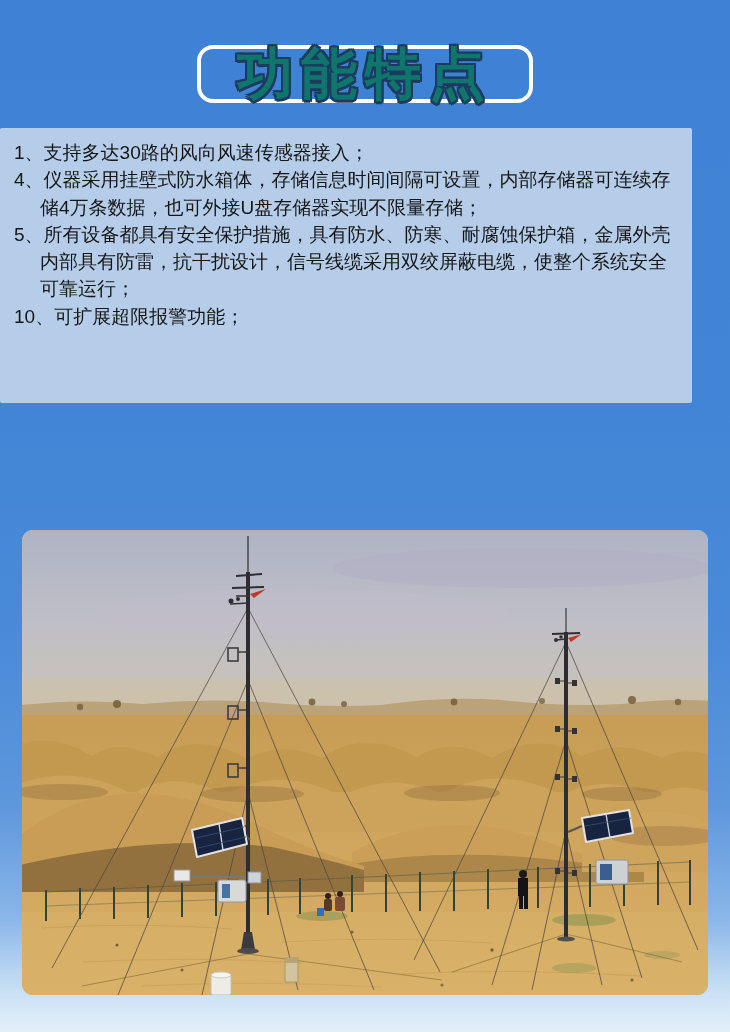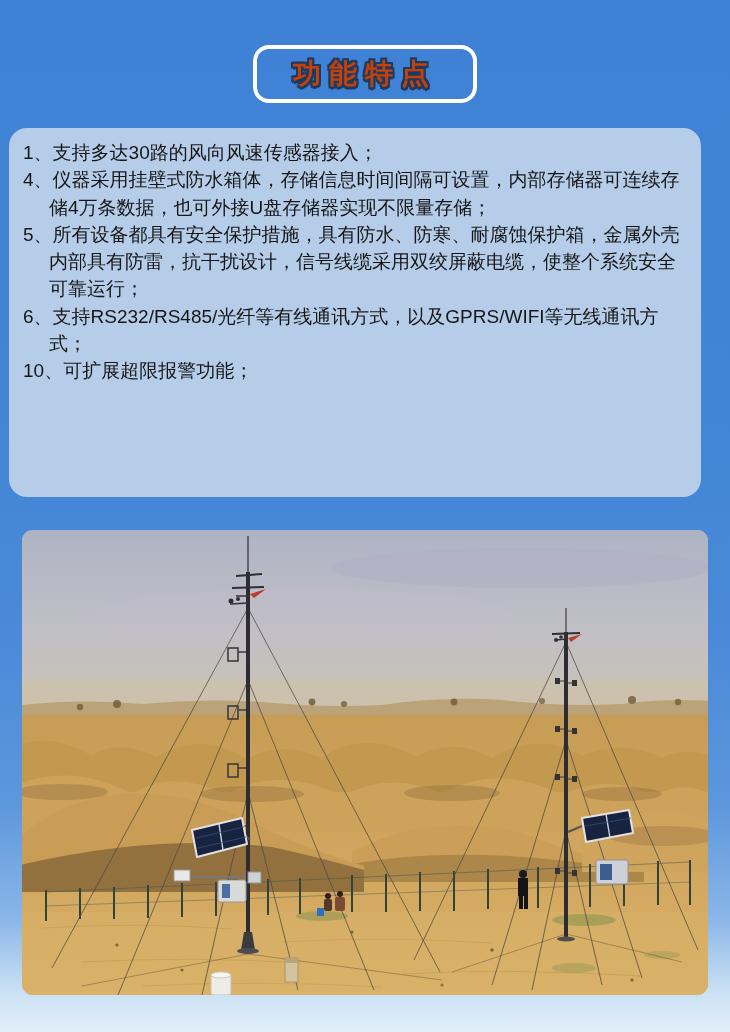--- a/index.html
+++ b/index.html
@@ -14,36 +14,36 @@
   }
 
   
   .title-badge {
     position:absolute; top:45px; left:50%; transform:translateX(-50%);
     border:4px solid #ffffff; border-radius:16px;
     padding:2px 36px;
   }
   .title-text {
     display:block;
-    font-size:28px; font-weight:bold; color:#c2410c;
+    font-size:56px; font-weight:bold; color:#0f766e;
     letter-spacing:8px; line-height:46px; white-space:nowrap;
     text-shadow:
       -2px -2px 0 #1d3a5f, 2px -2px 0 #1d3a5f,
       -2px  2px 0 #1d3a5f, 2px  2px 0 #1d3a5f,
       -2px  0   0 #1d3a5f, 2px  0   0 #1d3a5f,
        0   -2px 0 #1d3a5f, 0    2px 0 #1d3a5f,
        0    3px 0 #1d3a5f;
   }
 
   
   .features-panel {
-    position:absolute; left:9px; top:128px;
-    width:692px; height:369px;
+    position:absolute; left:0; top:128px;
+    width:692px; height:275px;
     background:#b5cde9;
-    border-radius:18px;
+    border-radius:2px;
     padding:11px 14px 0 14px;
   }
   .features-list {
     list-style:none; margin:0; padding:0;
     font-size:19px; line-height:27.3px; color:#161616;
   }
   .features-list li {
     padding-left:26px; text-indent:-26px;
   }
 
@@ -61,21 +61,20 @@
 
 <div class="title-badge">
   <span class="title-text">功能特点</span>
 </div>
 
 <div class="features-panel">
   <ul class="features-list">
     <li><span>1、</span><span>支持多达30路的风向风速传感器接入；</span></li>
     <li><span>4、</span><span>仪器采用挂壁式防水箱体，存储信息时间间隔可设置，内部存储器可连续存储4万条数据，也可外接U盘存储器实现不限量存储；</span></li>
     <li><span>5、</span><span>所有设备都具有安全保护措施，具有防水、防寒、耐腐蚀保护箱，金属外壳内部具有防雷，抗干扰设计，信号线缆采用双绞屏蔽电缆，使整个系统安全可靠运行；</span></li>
-    <li><span>6、</span><span>支持RS232/RS485/光纤等有线通讯方式，以及GPRS/WIFI等无线通讯方式；</span></li>
     <li><span>10、</span><span>可扩展超限报警功能；</span></li>
   </ul>
 </div>
 
 <div class="photo-frame">
 <svg width="686" height="465" viewBox="0 0 686 465" xmlns="http://www.w3.org/2000/svg">
   <defs>
     <linearGradient id="skyGrad" x1="0" y1="0" x2="0" y2="1">
       <stop offset="0%" stop-color="#aeb3c4"></stop>
       <stop offset="45%" stop-color="#c0bfc6"></stop>

